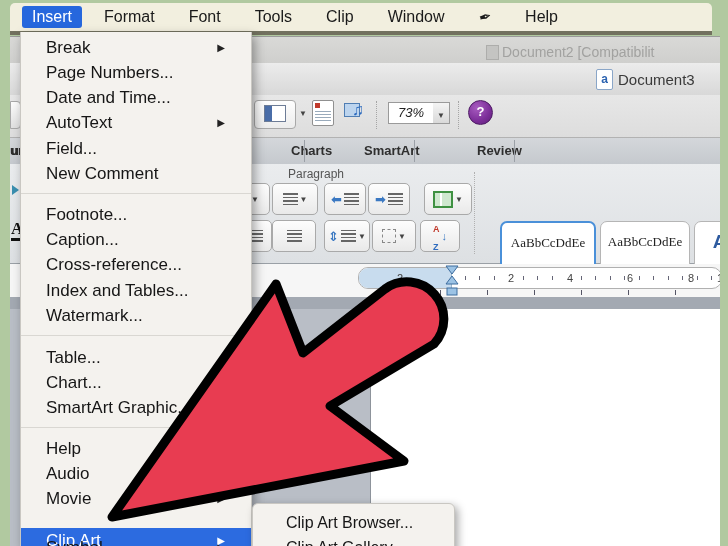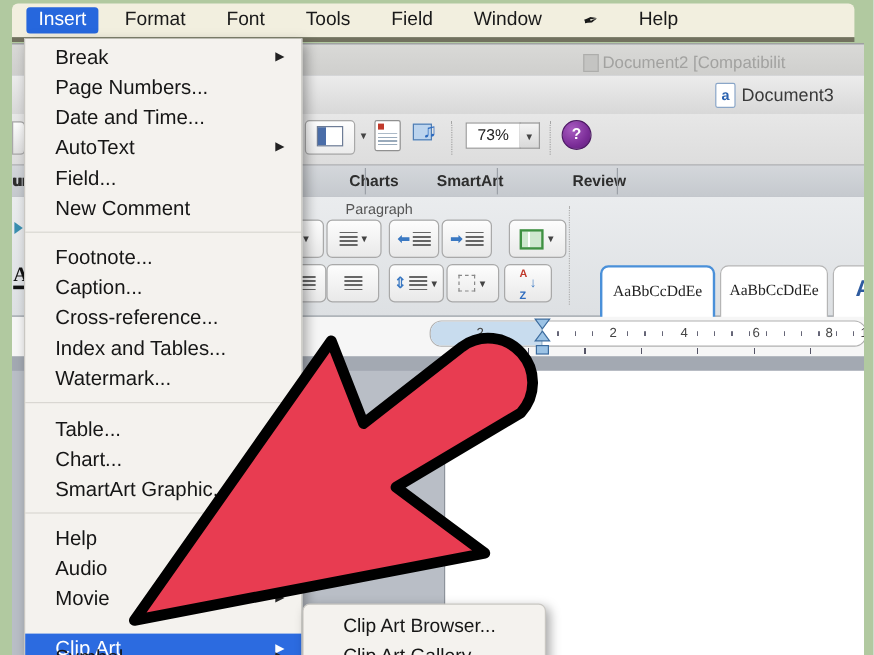--- a/index.html
+++ b/index.html
@@ -33,21 +33,21 @@
        linear-gradient(to right,#4a6da8 0 7px,#fff 7px);}
   .dd-arrow{font-size:8px;color:#444;}
   .doc-glyph{position:absolute;width:20px;height:24px;background:#fff;border:1px solid #909090;border-radius:2px;}
   .doc-glyph .red{position:absolute;left:2px;top:2px;width:5px;height:5px;background:#c0392b;}
   .doc-glyph .lines{position:absolute;left:2px;right:2px;top:10px;height:11px;
        background:repeating-linear-gradient(#9ab 0 1px,transparent 1px 3px);}
   .media-glyph{position:absolute;width:24px;height:22px;}
   .media-glyph .ph{position:absolute;left:0;top:2px;width:14px;height:12px;background:#bcd4ee;border:1px solid #4f7db3;}
   .media-glyph .note{position:absolute;left:8px;top:0px;color:#2d6bbf;font-size:16px;}
   .zoom-field{position:absolute;background:#fff;border:1px solid #9a9a9a;font-size:13px;color:#222;
-              text-align:center;line-height:20px;}
+              text-align:center;line-height:20px;font-style:italic;}
   .zoom-drop{position:absolute;background:linear-gradient(#f4f4f4,#d9d9d9);border:1px solid #9a9a9a;border-left:none;
              text-align:center;line-height:20px;}
   .help-btn{position:absolute;width:23px;height:23px;border-radius:50%;
             background:radial-gradient(circle at 35% 30%,#a85cc0,#7b2d98 60%,#5c1f77);
             border:1px solid #4d1a64;color:#fff;font-weight:bold;font-size:13px;text-align:center;line-height:22px;}
   
   .tabrow{position:absolute;left:0;top:101px;width:710px;height:26px;
           background:linear-gradient(#d4d7db,#c5c9ce);border-bottom:1px solid #979da4;}
   .rtab{position:absolute;top:0;height:26px;line-height:26px;font-size:13px;font-weight:bold;color:#2e2e2e;padding-left:39px;}
   .tab-div{position:absolute;top:2px;height:22px;border-left:1px solid #9ba0a7;}
@@ -92,21 +92,21 @@
   .frag-a{position:absolute;left:1px;top:183px;font-family:"Liberation Serif","DejaVu Serif",serif;
           font-size:17px;font-weight:bold;color:#111;border-bottom:3px solid #111;line-height:18px;}
   .frag-tri{position:absolute;left:2px;top:148px;width:0;height:0;border-left:7px solid #3a8fb0;
             border-top:5px solid transparent;border-bottom:5px solid transparent;}
   .frag-tb{position:absolute;left:0px;top:64px;width:9px;height:26px;background:linear-gradient(#fdfdfd,#e0e0e0);
            border:1px solid #a8a8a8;border-radius:0 4px 4px 0;}
   
   #insert-menu{position:absolute;left:20px;top:32px;width:230px;height:514px;background:#f4f2ee;
                border:1px solid #c9c7c2;border-top:none;box-shadow:3px 4px 10px rgba(0,0,0,.35);}
   .mi{position:absolute;left:0;width:230px;height:25px;display:flex;align-items:center;
-      padding:0 14px 0 25px;box-sizing:border-box;font-size:17px;color:#161616;}
+      padding:0 26px 0 25px;box-sizing:border-box;font-size:17px;color:#161616;}
   .mi .lab{flex:1;white-space:nowrap;}
   .mi .arr{font-size:10px;color:#222;}
   .mi.hl{background:#2c6be0;color:#fff;margin-top:18px;}
   .mi.hl .arr{color:#fff;}
   .msep{position:absolute;left:0;width:230px;border-top:1px solid #d9d7d2;}
   
   #clipart-submenu{position:absolute;left:252px;top:503px;width:203px;height:60px;background:#f4f2ee;
                    border:1px solid #c9c7c2;border-radius:6px 6px 0 0;box-shadow:3px 3px 9px rgba(0,0,0,.35);
                    padding-top:6px;box-sizing:border-box;}
   .smi{height:25px;line-height:25px;padding-left:33px;font-size:16px;color:#161616;white-space:nowrap;}
@@ -244,21 +244,21 @@
     <span class="tab-frag" style="top:101px;left:1px">ur</span>
     <div class="frag-tri"></div>
     <div class="frag-a">A</div>
   </div>
 
   <div id="menubar">
     <span class="mb-item active">Insert</span>
     <span class="mb-item" style="margin-left:12px">Format</span>
     <span class="mb-item" style="margin-left:14px">Font</span>
     <span class="mb-item" style="margin-left:14px">Tools</span>
-    <span class="mb-item" style="margin-left:14px">Field</span>
+    <span class="mb-item" style="margin-left:14px">Clip</span>
     <span class="mb-item" style="margin-left:14px">Window</span>
     <span class="mb-item scribe" style="margin-left:14px">✒</span>
     <span class="mb-item" style="margin-left:14px">Help</span>
   </div>
   <div id="menubar-underline"></div>
 
   <div id="insert-menu">
     <div class="mi" style="top:3px">
         <span class="lab">Break</span>
         <span class="arr">▶</span>

